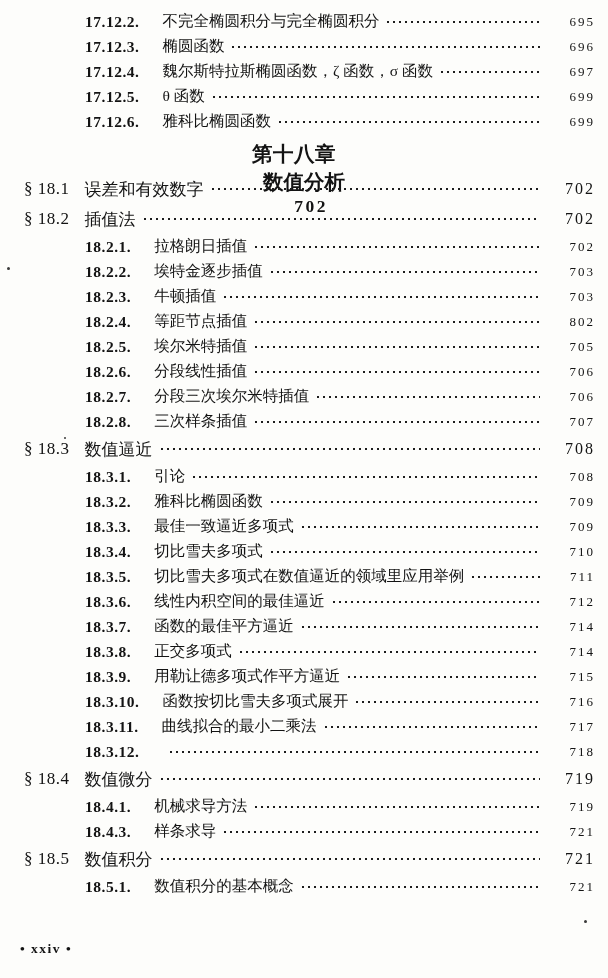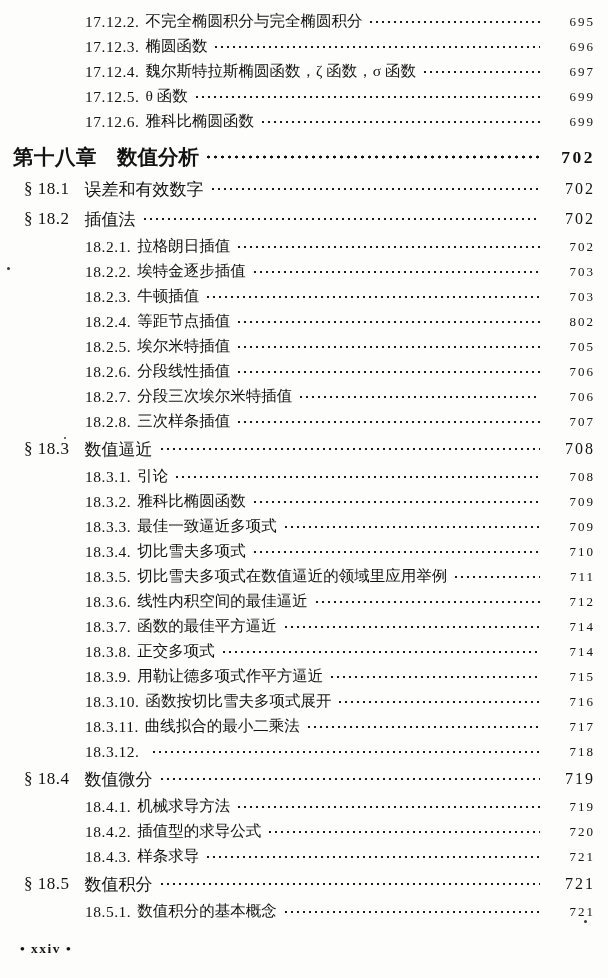--- a/index.html
+++ b/index.html
@@ -36,26 +36,27 @@
     height: 30px;
     padding-left: 24px;
     font-size: 17px;
   }
   .row--chapter {
     height: 34px;
     margin-top: 6px;
     padding-left: 13px;
     font-size: 20.5px;
     font-weight: bold;
+    flex-direction: column;
   }
   .num {
     flex: 0 0 auto;
     letter-spacing: 0.5px;
   }
-  .row--sub .num     { margin-right: 6px; }
+  .row--sub .num     { margin-right: 23px; font-weight: bold; }
   .row--section .num { margin-right: 15px; }
   .row--chapter .num { margin-right: 20px; }
   .title { flex: 0 0 auto; }
   .leader {
     flex: 1 1 auto;
     align-self: center;
     height: 16px;
     margin: 0 7px 0 6px;
     background-image: radial-gradient(circle, #1d1d1d 1.1px, rgba(0,0,0,0) 1.5px);
     background-size: 6px 16px;
@@ -277,26 +278,20 @@
     <span class="leader"></span>
     <span class="pg">719</span>
   </div>
       <div class="row row--sub">
     <span class="num">18.4.1.</span>
     <span class="title">机械求导方法</span>
     <span class="leader"></span>
     <span class="pg">719</span>
   </div>
       <div class="row row--sub">
-    <span class="num">18.4.2.</span>
-    <span class="title">插值型的求导公式</span>
-    <span class="leader"></span>
-    <span class="pg">720</span>
-  </div>
-      <div class="row row--sub">
     <span class="num">18.4.3.</span>
     <span class="title">样条求导</span>
     <span class="leader"></span>
     <span class="pg">721</span>
   </div>
       <div class="row row--section">
     <span class="num">§ 18.5</span>
     <span class="title">数值积分</span>
     <span class="leader"></span>
     <span class="pg">721</span>

